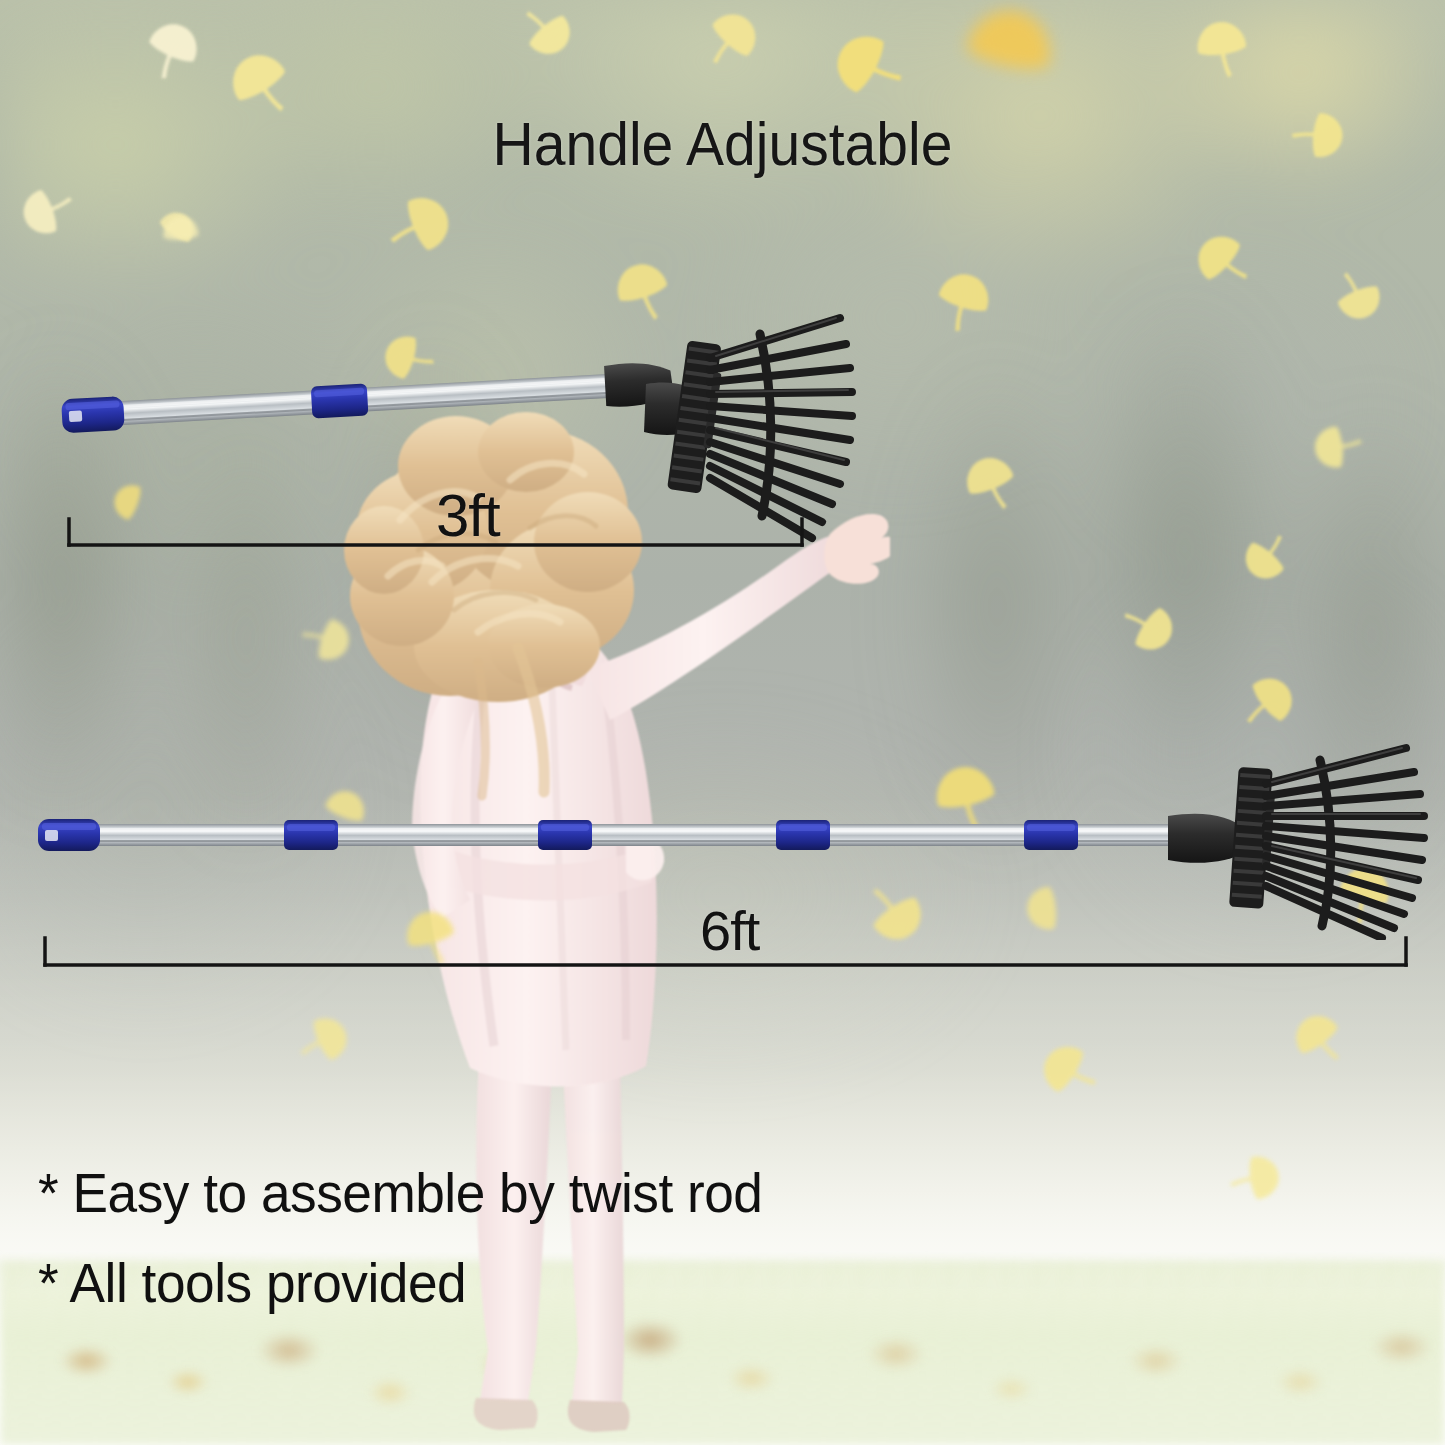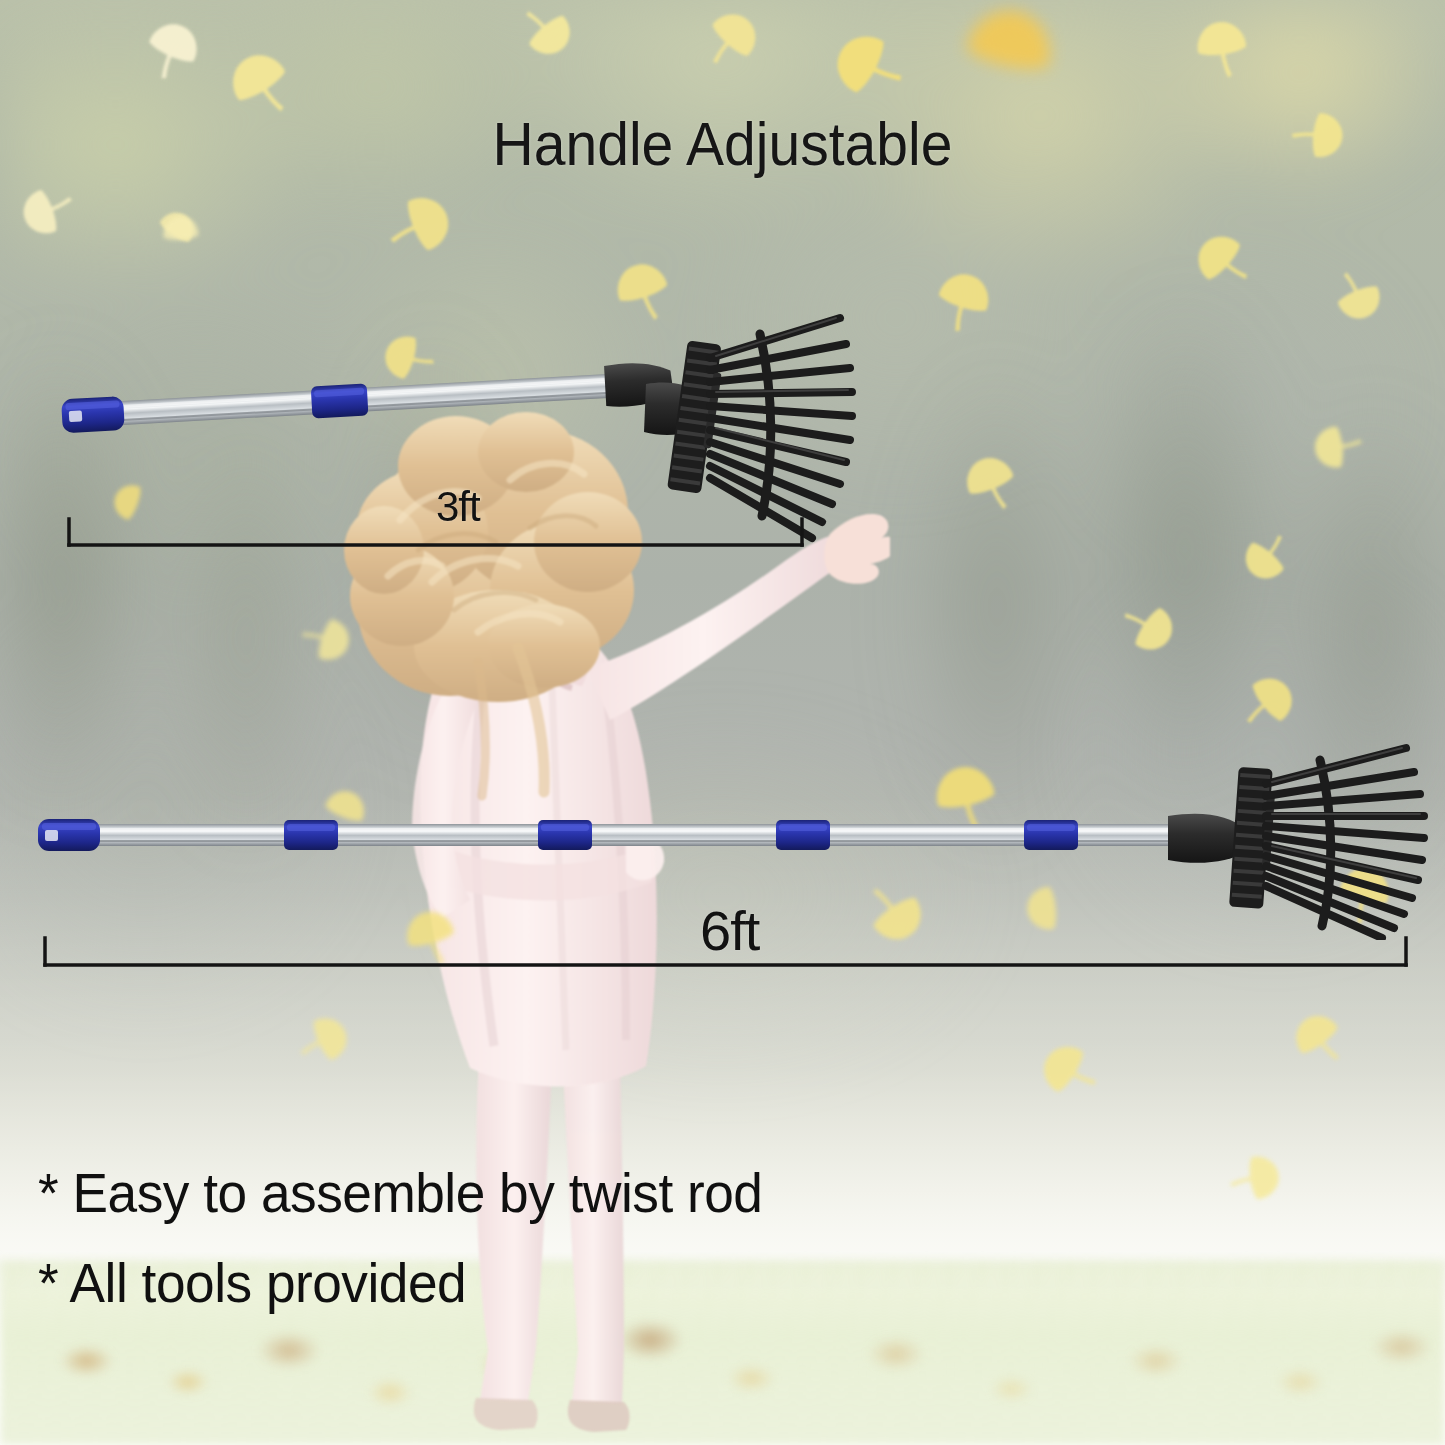--- a/index.html
+++ b/index.html
@@ -691,21 +691,21 @@
 
   <div class="dim" style="left:60px;top:508px;width:760px;height:50px;">
     <svg viewBox="0 0 760 50" xmlns="http://www.w3.org/2000/svg">
       <g stroke="#141414" stroke-width="3.5" fill="none" stroke-linecap="square">
         <line x1="9" y1="11" x2="9" y2="37"></line>
         <line x1="9" y1="37" x2="742" y2="37"></line>
         <line x1="742" y1="37" x2="742" y2="11"></line>
       </g>
     </svg>
   </div>
-  <div class="dim-label" style="left:436px;top:486px;font-size:42px;">3ft</div>
+  <div class="dim-label" style="left:436px;top:486px;font-size:60px;">3ft</div>
 
   <div class="dim" style="left:36px;top:926px;width:1382px;height:52px;">
     <svg viewBox="0 0 1382 52" xmlns="http://www.w3.org/2000/svg">
       <g stroke="#141414" stroke-width="3.5" fill="none" stroke-linecap="square">
         <line x1="9" y1="12" x2="9" y2="39"></line>
         <line x1="9" y1="39" x2="1370" y2="39"></line>
         <line x1="1370" y1="39" x2="1370" y2="12"></line>
       </g>
     </svg>
   </div>

